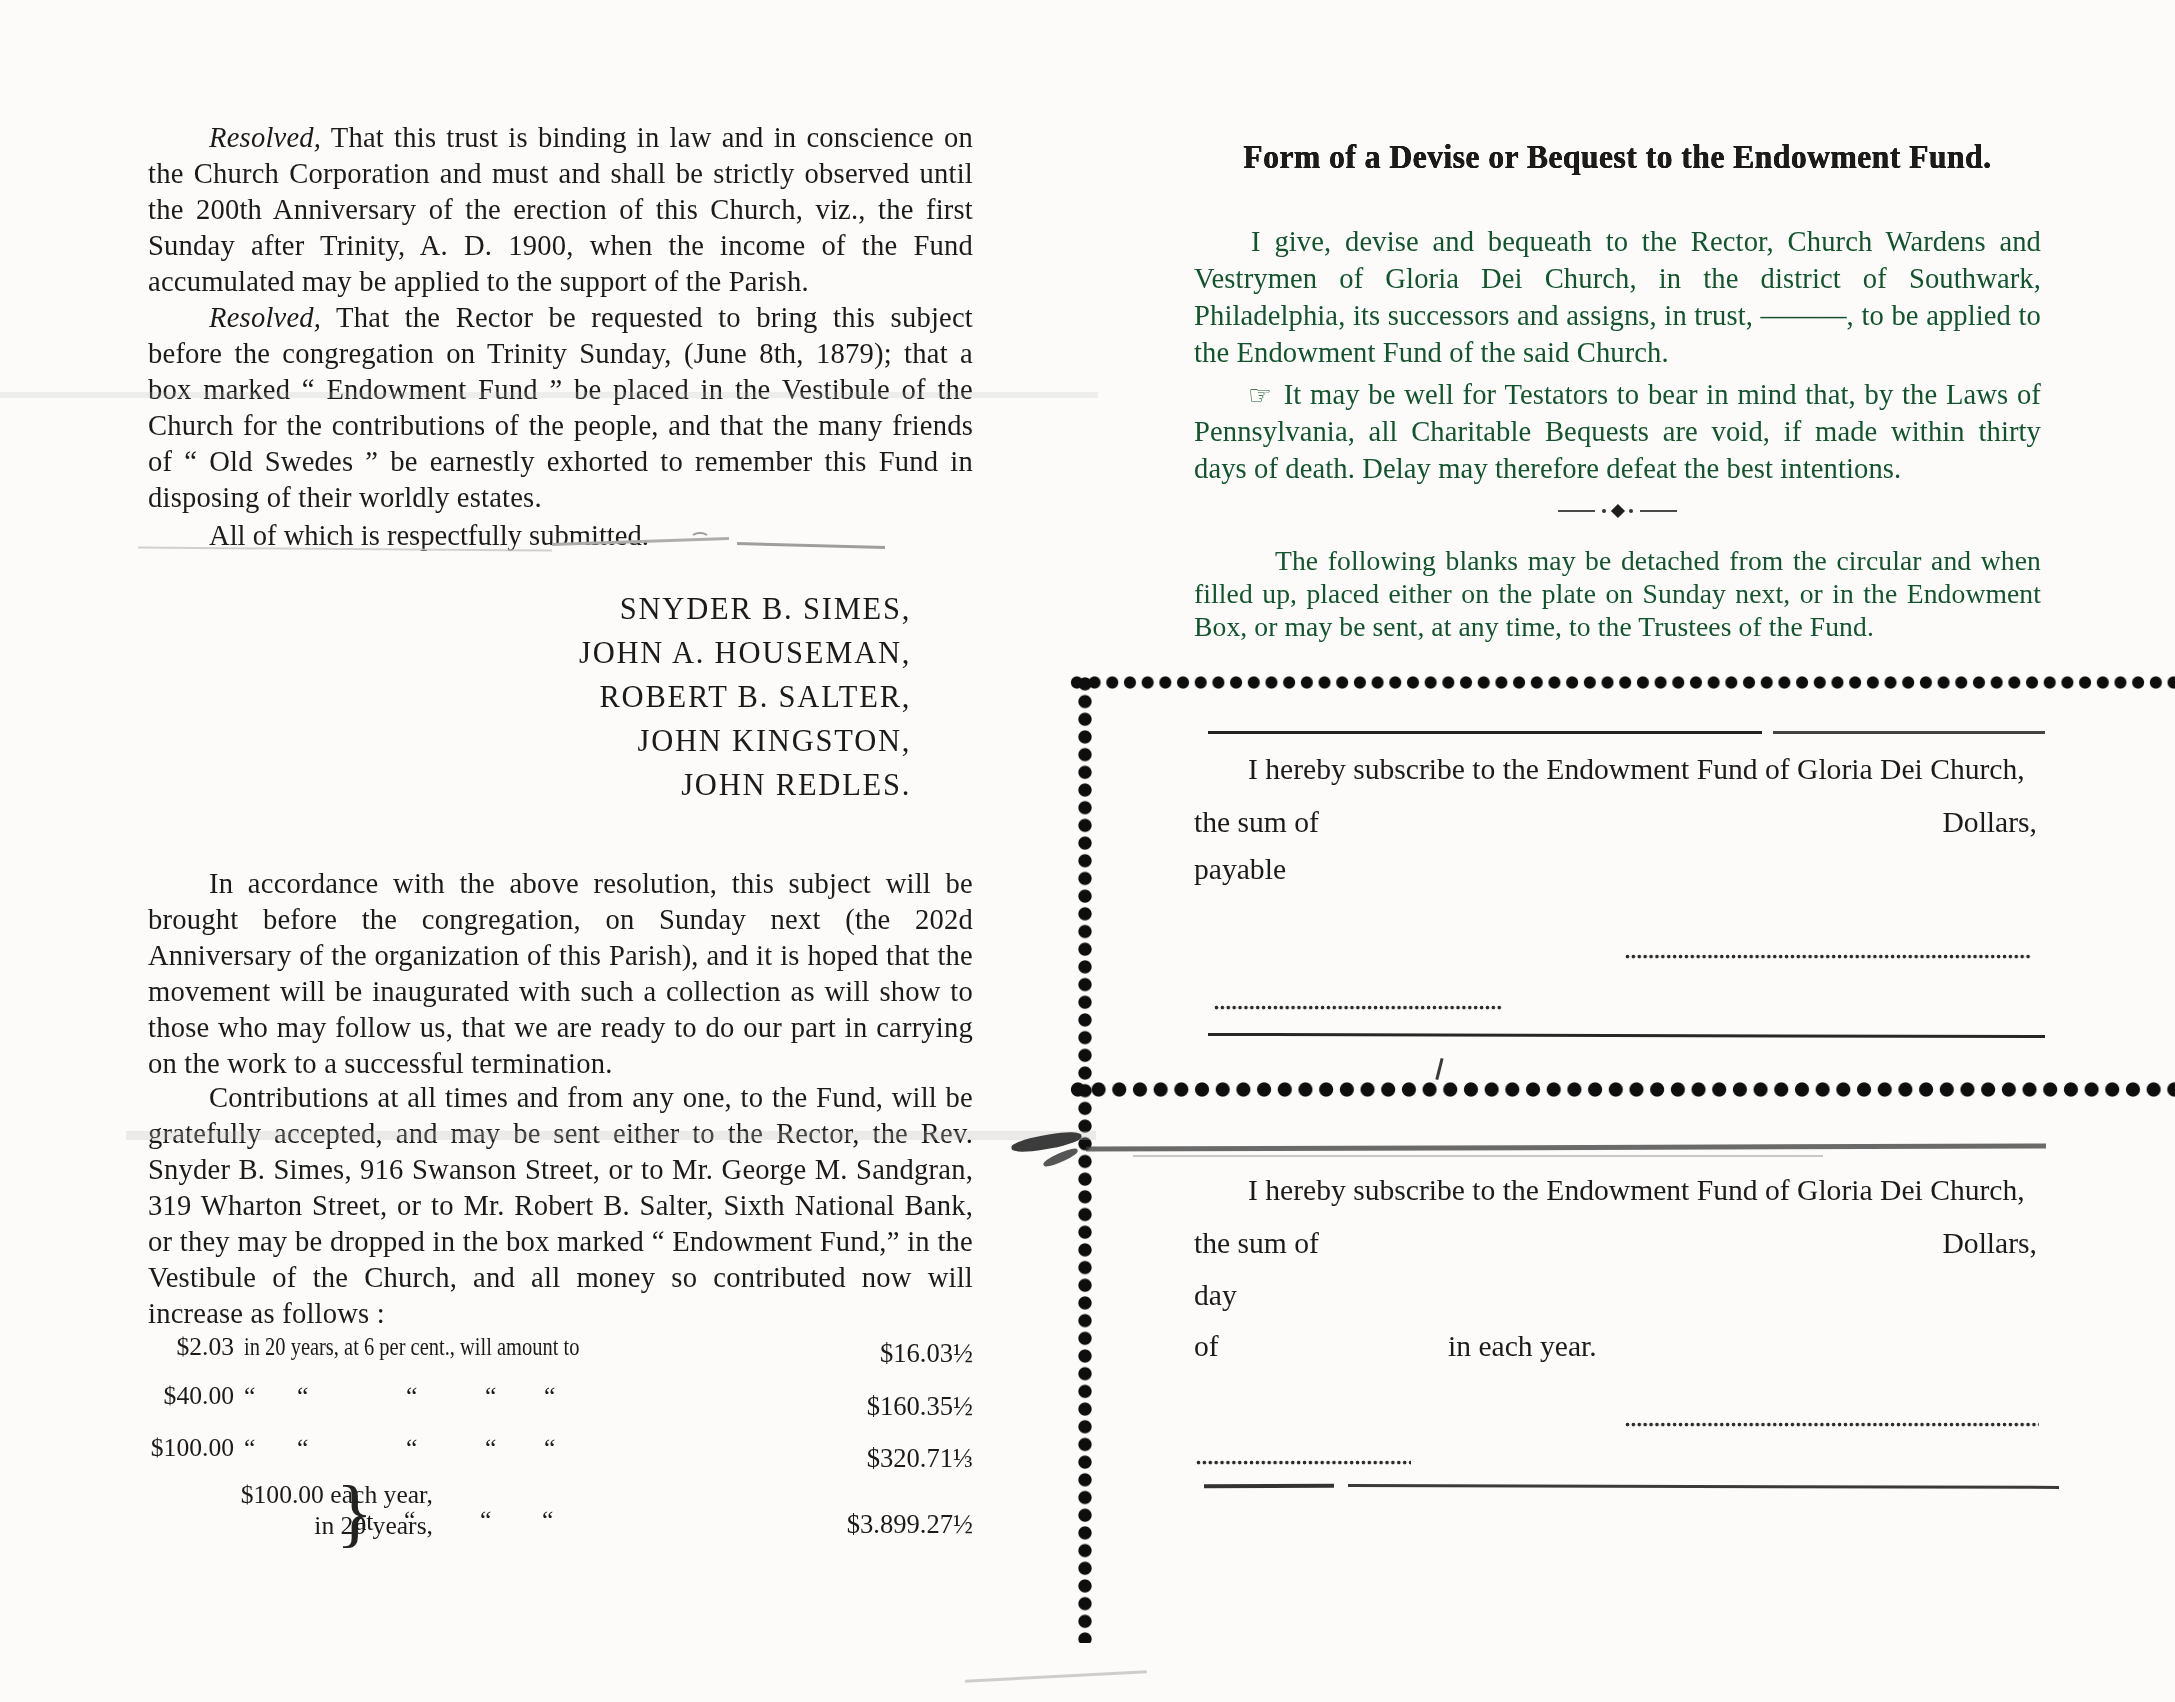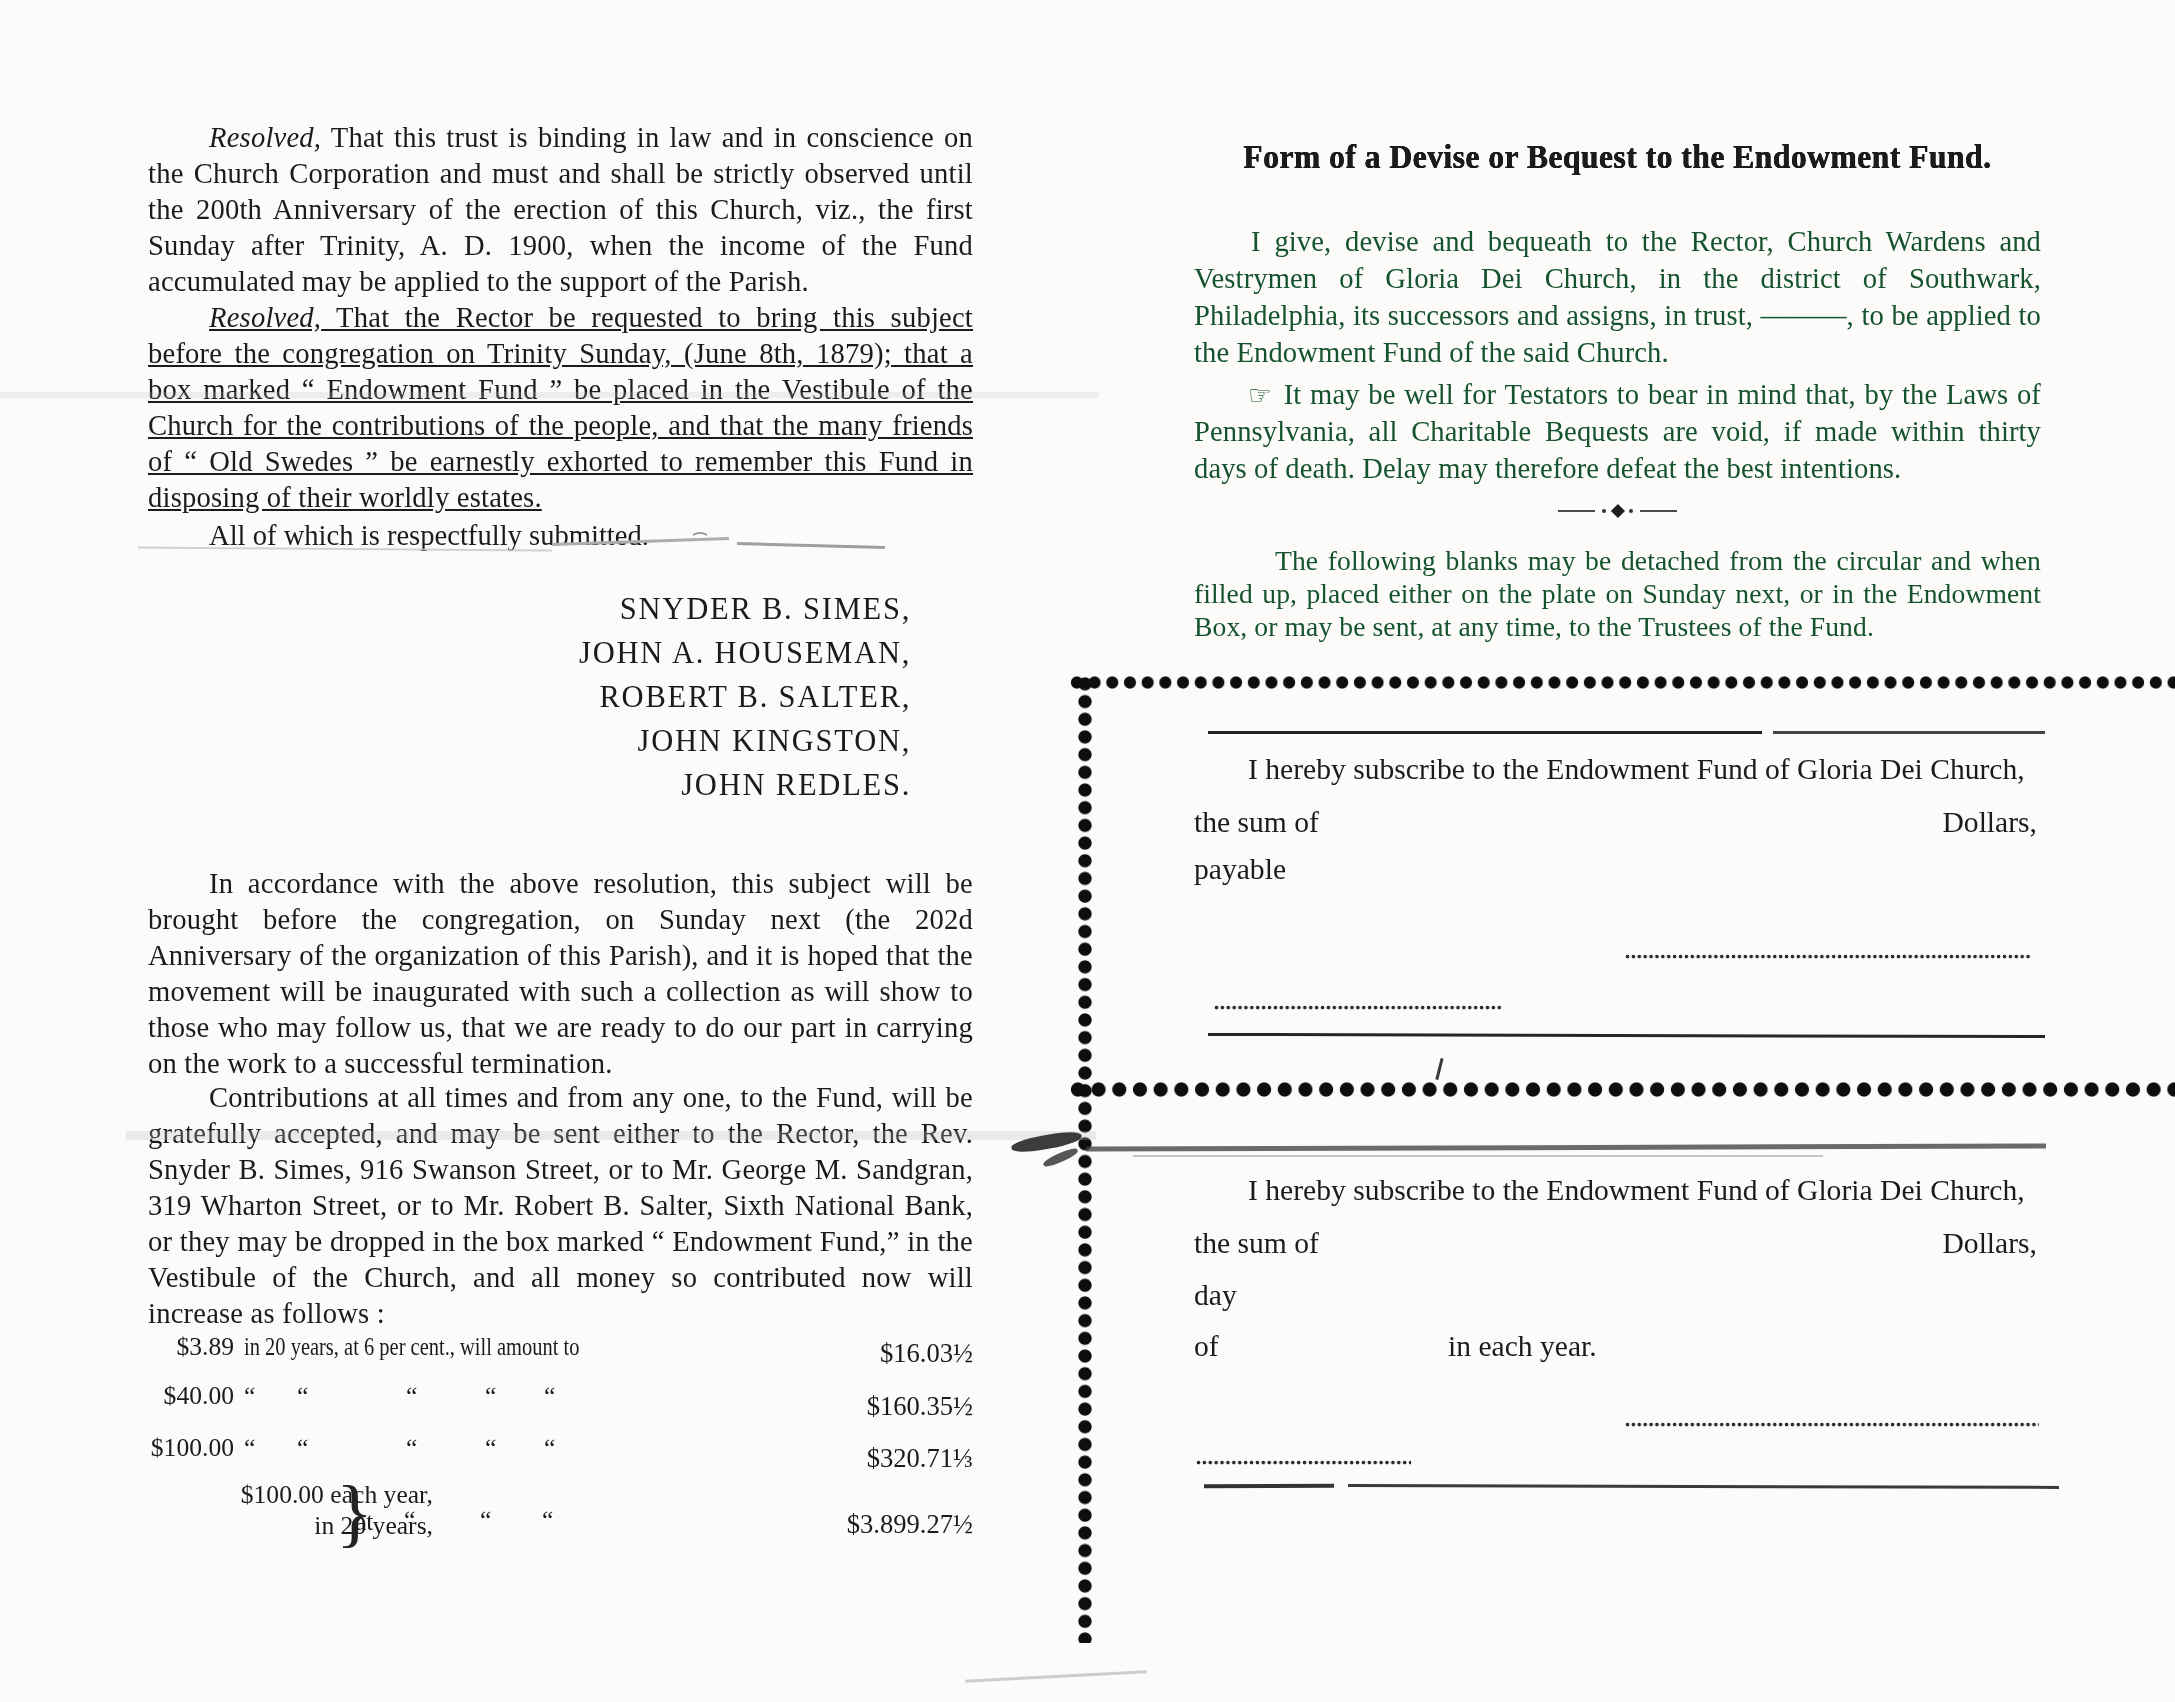--- a/index.html
+++ b/index.html
@@ -54,41 +54,41 @@
 <body>
 
 <div class="canvas">
 
   <div>
 
     <p class="lp indent" style="top:120px;margin:0;position:absolute;">
       <span class="lead-italic">Resolved,</span><span> That this trust is binding in law and in conscience on the Church Corporation and must and shall be strictly observed until the 200th Anniversary of the erection of this Church, viz., the first Sunday after Trinity, A. D. 1900, when the income of the Fund accumulated may be applied to the support of the Parish.</span>
     </p>
 
-    <p class="lp indent" style="top:300px;margin:0;position:absolute;text-decoration:underline;">
+    <p class="lp indent" style="top:300px;margin:0;position:absolute;">
       <span class="lead-italic">Resolved,</span><span> That the Rector be requested to bring this subject before the congregation on Trinity Sunday, (June 8th, 1879); that a box marked “ Endowment Fund ” be placed in the Vestibule of the Church for the contributions of the people, and that the many friends of “ Old Swedes ” be earnestly exhorted to remember this Fund in disposing of their worldly estates.</span>
     </p>
 
     <p class="submitted" style="margin:0;">All of which is respectfully submitted.</p>
 
     <div class="signers">
       <div>SNYDER B. SIMES,</div>
       <div>JOHN A. HOUSEMAN,</div>
       <div>ROBERT B. SALTER,</div>
       <div>JOHN KINGSTON,</div>
       <div>JOHN REDLES.</div>
     </div>
 
     <p class="lp indent" style="top:866px;margin:0;position:absolute;">In accordance with the above resolution, this subject will be brought before the congregation, on Sunday next (the 202d Anniversary of the organization of this Parish), and it is hoped that the movement will be inaugurated with such a collection as will show to those who may follow us, that we are ready to do our part in carrying on the work to a successful termination.</p>
 
     <p class="lp indent" style="top:1080px;margin:0;position:absolute;">Contributions at all times and from any one, to the Fund, will be gratefully accepted, and may be sent either to the Rector, the Rev. Snyder B. Simes, 916 Swanson Street, or to Mr. George M. Sandgran, 319 Wharton Street, or to Mr. Robert B. Salter, Sixth National Bank, or they may be dropped in the box marked “ Endowment Fund,” in the Vestibule of the Church, and all money so contributed now will increase as follows :</p>
 
     <div>
       <div class="trow" style="top:1332px;">
-        <span class="amt">$3.89</span>
+        <span class="amt">$2.03</span>
         <span class="mid">in 20 years, at 6 per cent., will amount to</span>
         <span class="res" style="top:5.9px;">$16.03½</span>
       </div>
       <div class="trow" style="top:1381px;">
         <span class="amt">$40.00</span>
         <span class="dt" style="left:244px;">“</span>
         <span class="dt" style="left:297px;">“</span>
         <span class="dt" style="left:406px;">“</span>
         <span class="dt" style="left:485px;">“</span>
         <span class="dt" style="left:544px;">“</span>

